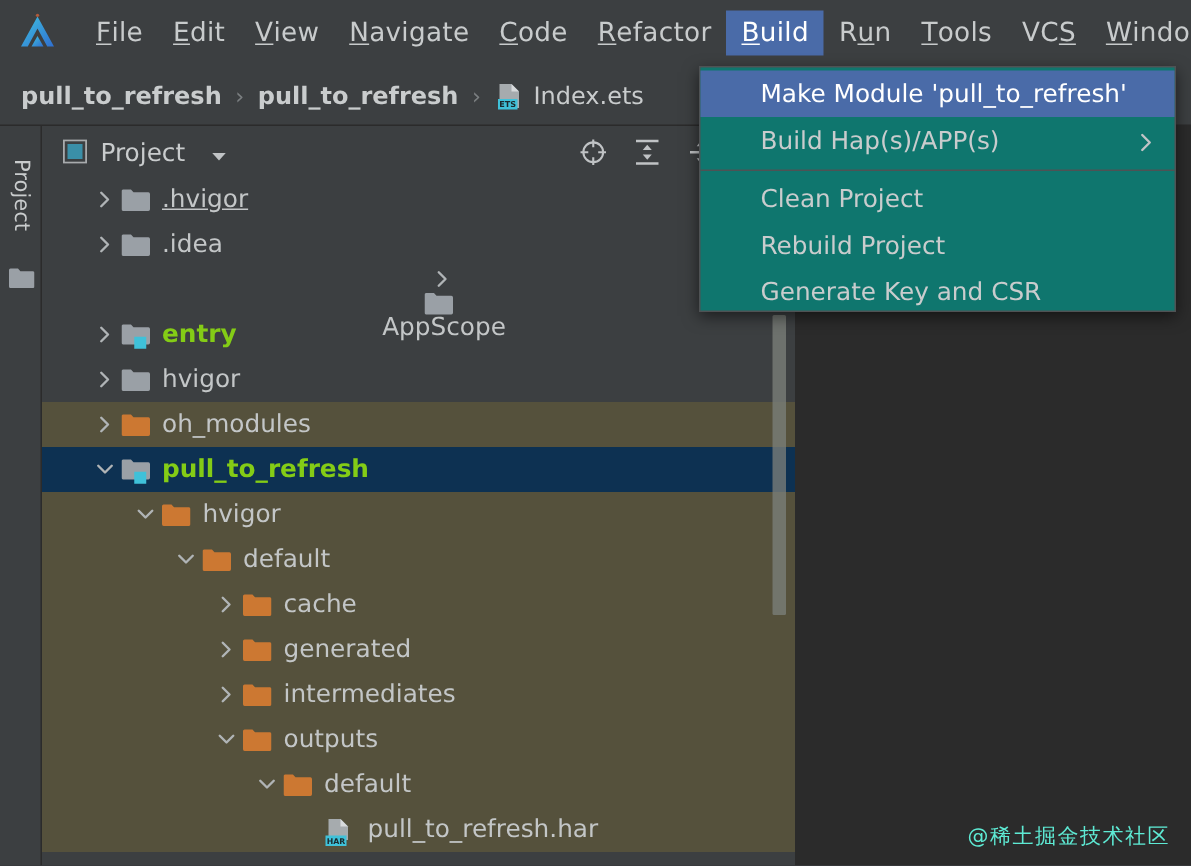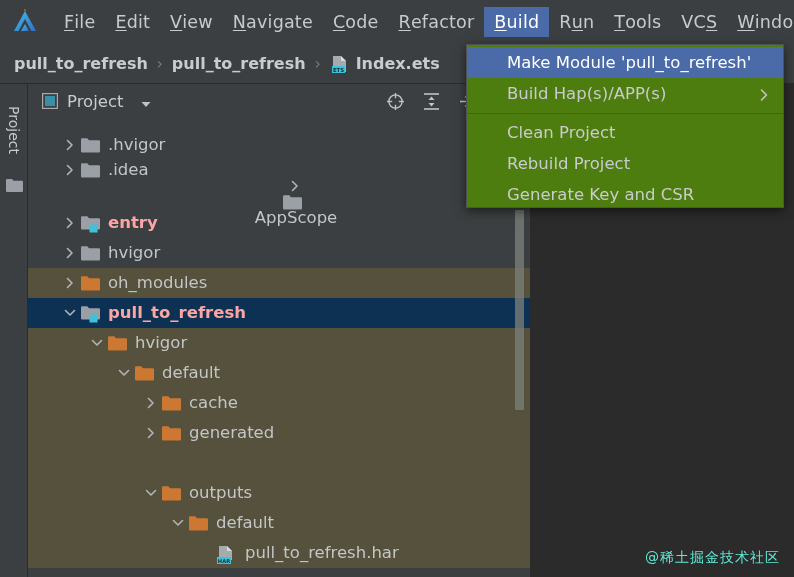--- a/index.html
+++ b/index.html
@@ -28,21 +28,21 @@
   .menu-item.active{ background:#4a6ba8; color:#ffffff; height:30px; }
   .mn-u{ text-decoration:underline; text-underline-offset:2px; }
 
   
   .breadcrumb{
     position:absolute; left:0; top:44px; width:794px; height:40px;
     background:#3c3f41; display:flex; align-items:center; padding-left:14px;
     border-bottom:1px solid #2b2b2b;
   }
   .crumb{ font-size:16px; color:#c9cccd; font-weight:bold; white-space:nowrap;}
-  .crumb.plain{ font-weight:bold; color:#c9cccd;}
+  .crumb.plain{ font-weight:normal; color:#c9cccd;}
   .crumb-sep{ color:#7b7f81; font-size:15px; margin:0 9px; }
   .ets-ico{ width:20px; height:20px; margin-right:6px; position:relative; flex:0 0 auto; }
 
   
   .toolstrip{
     position:absolute; left:0; top:84px; width:28px; height:493px;
     background:#3c3f41; border-right:1px solid #2b2b2b;
   }
   .toolstrip .vtab{
     position:absolute; top:6px; left:0; width:28px; height:80px;
@@ -73,42 +73,42 @@
   
   .tree{ position:relative; width:502px; }
   .trow{
     position:relative; height:30px; display:flex; align-items:center;
     white-space:nowrap; font-size:16.5px; color:#c3c6c7;
   }
   .trow.selected{ background:#0d3152; }
   .trow .arrow{ width:16px; height:16px; flex:0 0 auto; margin-right:3px; }
   .trow .ficon{ width:19px; height:16px; flex:0 0 auto; margin-right:8px; position:relative;}
   .trow .label{ line-height:1; }
-  .trow .label.bold{ font-weight:bold; color:#fca5a5; }
+  .trow .label.bold{ font-weight:bold; color:#84cc16; }
 
   
   .olive-band{ position:absolute; left:0; width:502px; background:#55513c; }
 
   
   .vscroll{
     position:absolute; left:487px; width:9px; background:#7b7f7a;
     border-radius:1px; opacity:.78;
   }
 
   
   .editor{
     position:absolute; left:530px; top:84px; width:264px; height:493px;
     background:#2b2b2b;
   }
   .code-frag{ position:absolute; font-family:"DejaVu Sans Mono","Liberation Mono",monospace; font-size:17px;}
 
   
   .dropdown{
     position:absolute; left:466px; top:44px; width:318px; height:164px;
-    background:#4d7c0f; border:1px solid #4f5254;
+    background:#0f766e; border:1px solid #4f5254;
     box-shadow:0 3px 10px rgba(0,0,0,.55);
     padding:2px 0;
   }
   .dd-item{
     position:relative; height:31px; display:flex; align-items:center;
     padding-left:40px; font-size:16.5px; color:#c9cccd; white-space:nowrap;
   }
   .dd-item.highlight{ background:#4a6ba8; color:#ffffff; }
   .dd-sep{ height:1px; background:#4f5254; margin:4px 0 3px 0; }
   .dd-arrow{ position:absolute; right:14px; top:50%; transform:translateY(-50%); width:10px; height:14px;}
@@ -227,30 +227,30 @@
             <rect x="1" y="8.5" width="3.5" height="2" fill="#c0c3c5"></rect>
             <rect x="1" y="13" width="3.5" height="2" fill="#c0c3c5"></rect>
           </svg>
         </div>
       </div>
     </div>
 
     <div class="tree" id="tree" style="height: 450px; position: absolute; top: 34px; left: 0px;">
         <div class="olive-band" style="top: 150px; height: 30px;"></div>
         <div class="olive-band" style="top: 210px; height: 240px;"></div>
-        <div class="trow" style="padding-left: 34px; top: 12px; position: absolute; left: 0px; width: 502px;">
+        <div class="trow" style="padding-left: 34px; top: 0px; position: absolute; left: 0px; width: 502px; text-decoration: underline;">
           <span class="arrow"><svg width="16" height="16" viewBox="0 0 16 16">
               <path d="M5.5 3.5 L10 8 L5.5 12.5" fill="none" stroke="#b0b4b6" stroke-width="1.6" stroke-linecap="round" stroke-linejoin="round"></path>
             </svg></span>
           <span class="ficon"><svg width="19" height="16" viewBox="0 0 19 16">
               <path d="M0 2.4 a1.1 1.1 0 0 1 1.1 -1.1 h5.2 l1.7 1.9 H17.9 a1.1 1.1 0 0 1 1.1 1.1 V14.5 a1.1 1.1 0 0 1 -1.1 1.1 H1.1 A1.1 1.1 0 0 1 0 14.5 Z" fill="#9aa0a6"></path>
             </svg></span>
           <span class="label">.hvigor</span>
         </div>
-        <div class="trow" style="padding-left: 34px; top: 30px; position: absolute; left: 0px; width: 502px; align-items: flex-end;">
+        <div class="trow" style="padding-left: 34px; top: 30px; position: absolute; left: 0px; width: 502px;">
           <span class="arrow"><svg width="16" height="16" viewBox="0 0 16 16">
               <path d="M5.5 3.5 L10 8 L5.5 12.5" fill="none" stroke="#b0b4b6" stroke-width="1.6" stroke-linecap="round" stroke-linejoin="round"></path>
             </svg></span>
           <span class="ficon"><svg width="19" height="16" viewBox="0 0 19 16">
               <path d="M0 2.4 a1.1 1.1 0 0 1 1.1 -1.1 h5.2 l1.7 1.9 H17.9 a1.1 1.1 0 0 1 1.1 1.1 V14.5 a1.1 1.1 0 0 1 -1.1 1.1 H1.1 A1.1 1.1 0 0 1 0 14.5 Z" fill="#9aa0a6"></path>
             </svg></span>
           <span class="label">.idea</span>
         </div>
         <div class="trow" style="padding-left: 34px; top: 60px; position: absolute; left: 0px; width: 502px; flex-direction: column;">
           <span class="arrow"><svg width="16" height="16" viewBox="0 0 16 16">
@@ -327,20 +327,29 @@
           <span class="label">cache</span>
         </div>
         <div class="trow" style="padding-left: 115px; top: 300px; position: absolute; left: 0px; width: 502px;">
           <span class="arrow"><svg width="16" height="16" viewBox="0 0 16 16">
               <path d="M5.5 3.5 L10 8 L5.5 12.5" fill="none" stroke="#b0b4b6" stroke-width="1.6" stroke-linecap="round" stroke-linejoin="round"></path>
             </svg></span>
           <span class="ficon"><svg width="19" height="16" viewBox="0 0 19 16">
               <path d="M0 2.4 a1.1 1.1 0 0 1 1.1 -1.1 h5.2 l1.7 1.9 H17.9 a1.1 1.1 0 0 1 1.1 1.1 V14.5 a1.1 1.1 0 0 1 -1.1 1.1 H1.1 A1.1 1.1 0 0 1 0 14.5 Z" fill="#cc7832"></path>
             </svg></span>
           <span class="label">generated</span>
+        </div>
+        <div class="trow" style="padding-left: 115px; top: 330px; position: absolute; left: 0px; width: 502px;">
+          <span class="arrow"><svg width="16" height="16" viewBox="0 0 16 16">
+              <path d="M5.5 3.5 L10 8 L5.5 12.5" fill="none" stroke="#b0b4b6" stroke-width="1.6" stroke-linecap="round" stroke-linejoin="round"></path>
+            </svg></span>
+          <span class="ficon"><svg width="19" height="16" viewBox="0 0 19 16">
+              <path d="M0 2.4 a1.1 1.1 0 0 1 1.1 -1.1 h5.2 l1.7 1.9 H17.9 a1.1 1.1 0 0 1 1.1 1.1 V14.5 a1.1 1.1 0 0 1 -1.1 1.1 H1.1 A1.1 1.1 0 0 1 0 14.5 Z" fill="#cc7832"></path>
+            </svg></span>
+          <span class="label">intermediates</span>
         </div>
         <div class="trow" style="padding-left: 115px; top: 360px; position: absolute; left: 0px; width: 502px;">
           <span class="arrow"><svg width="16" height="16" viewBox="0 0 16 16">
               <path d="M3.5 5.5 L8 10 L12.5 5.5" fill="none" stroke="#b0b4b6" stroke-width="1.6" stroke-linecap="round" stroke-linejoin="round"></path>
             </svg></span>
           <span class="ficon"><svg width="19" height="16" viewBox="0 0 19 16">
               <path d="M0 2.4 a1.1 1.1 0 0 1 1.1 -1.1 h5.2 l1.7 1.9 H17.9 a1.1 1.1 0 0 1 1.1 1.1 V14.5 a1.1 1.1 0 0 1 -1.1 1.1 H1.1 A1.1 1.1 0 0 1 0 14.5 Z" fill="#cc7832"></path>
             </svg></span>
           <span class="label">outputs</span>
         </div>

